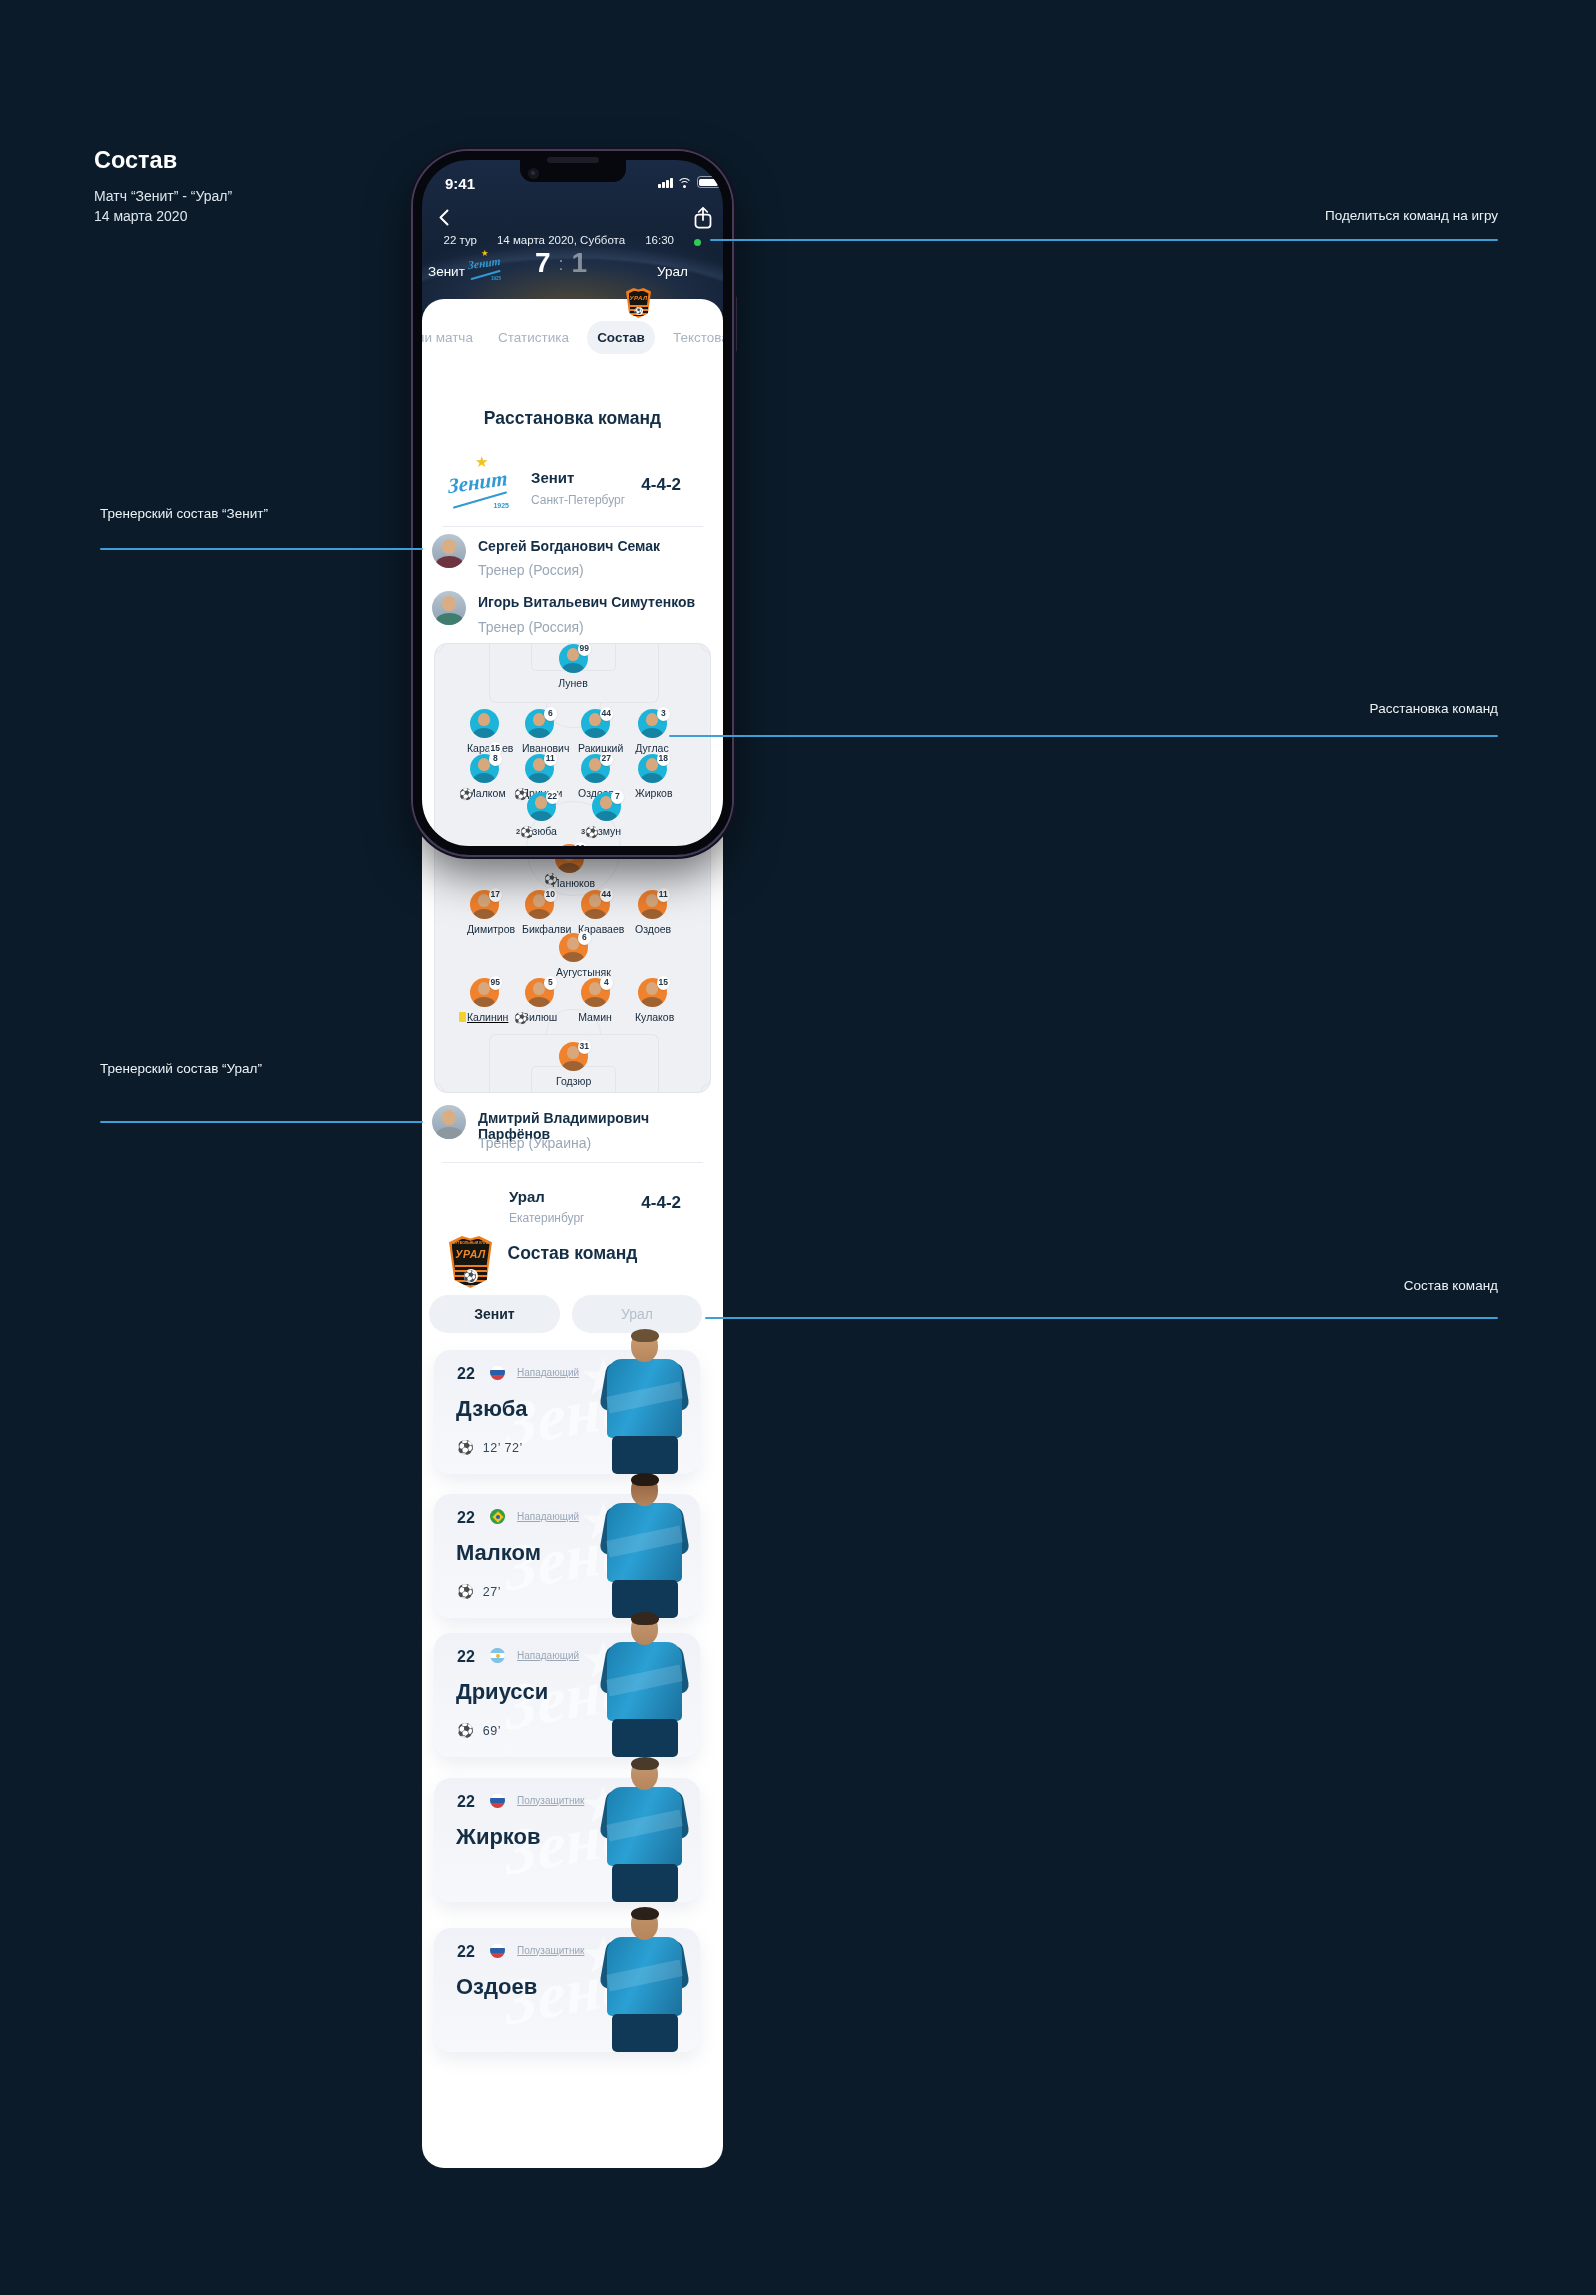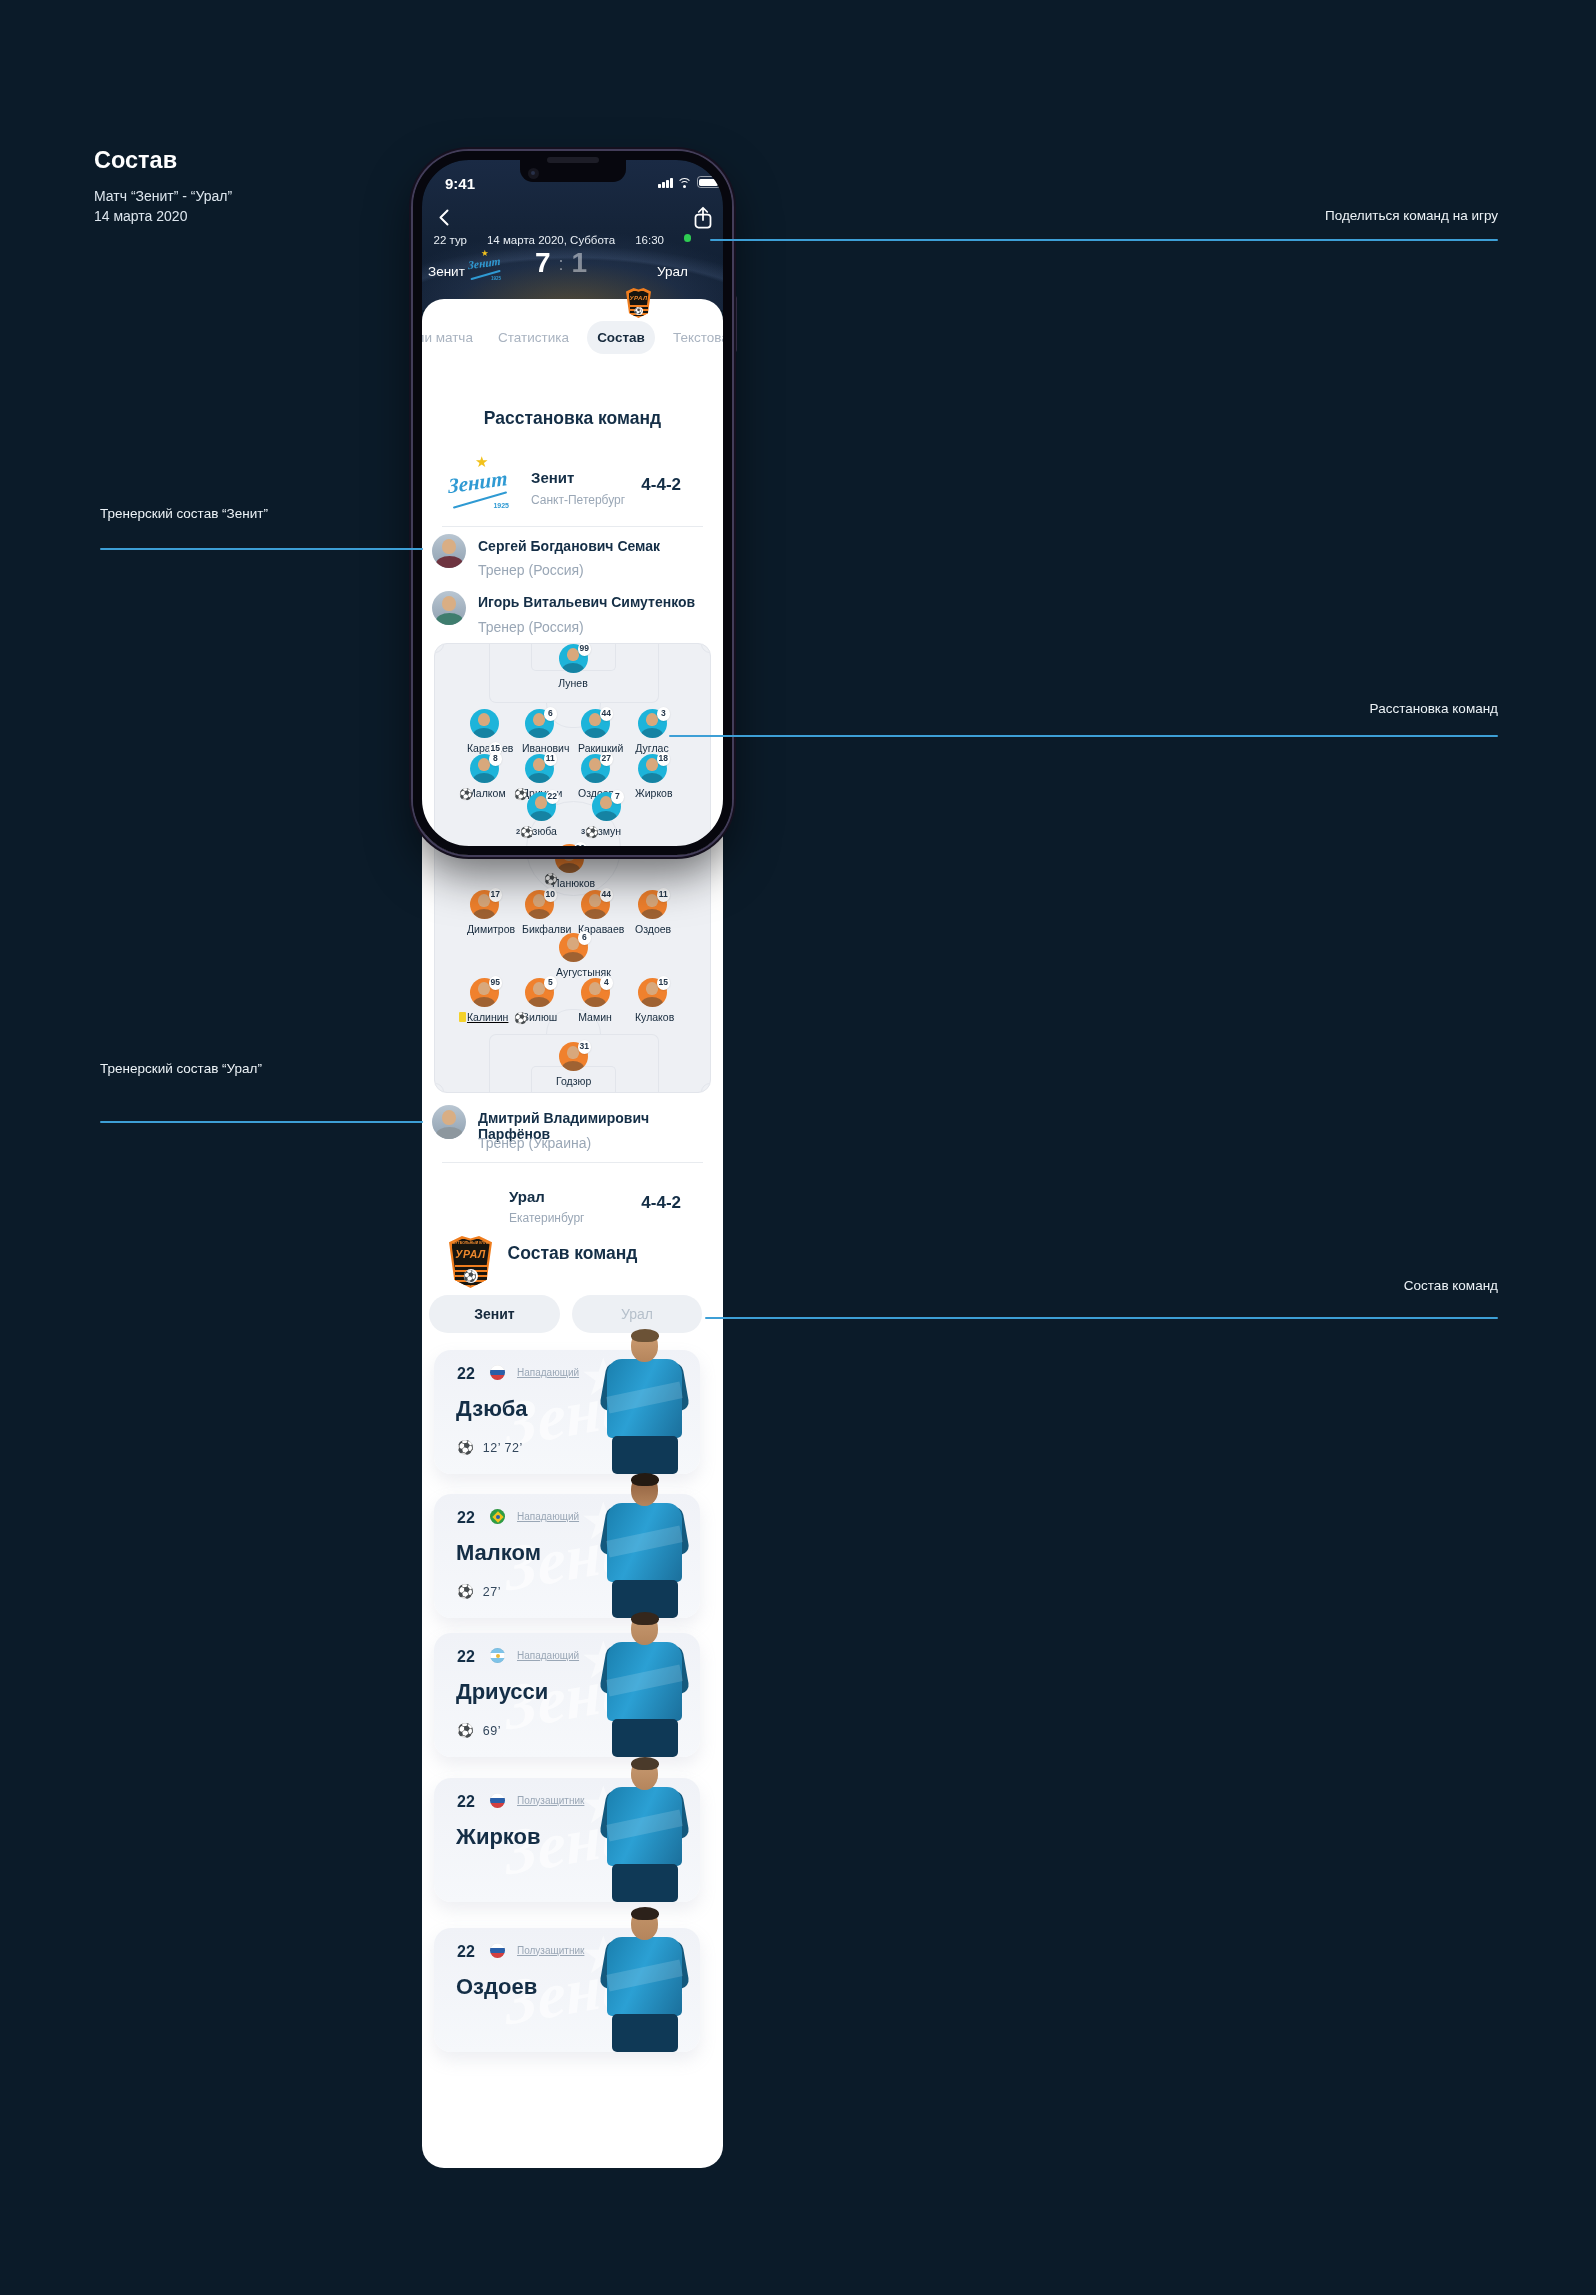--- a/index.html
+++ b/index.html
@@ -42,21 +42,21 @@
   .wifi i{position:absolute;border:1.5px solid transparent;border-top-color:#fff;border-radius:50%;}
   .wifi .w1{left:-0.5px;top:1.5px;width:13px;height:13px;}
   .wifi .w2{left:2.5px;top:4.5px;width:7px;height:7px;}
   .wifi .dot{position:absolute;left:6px;top:8.5px;width:3px;height:3px;background:#fff;border-radius:50%;border:none;}
   .batt{position:relative;width:24px;height:12px;border:1.2px solid rgba(255,255,255,.55);border-radius:3.5px;box-sizing:border-box;}
   .batt::before{content:"";position:absolute;left:1.5px;top:1.5px;right:1.5px;bottom:1.5px;background:#fff;border-radius:1.7px;}
   .batt::after{content:"";position:absolute;right:-3.5px;top:3px;width:2px;height:4.5px;background:rgba(255,255,255,.55);border-radius:0 1.5px 1.5px 0;}
   .navicon{position:absolute;z-index:20;}
 
   
-  .match-info{left:412px;top:234px;width:301px;z-index:20;display:flex;justify-content:center;align-items:flex-start;gap:20px;color:#e9eff5;font-size:11.5px;}
+  .match-info{left:422px;top:234px;width:301px;z-index:20;display:flex;justify-content:center;align-items:flex-end;gap:20px;color:#e9eff5;font-size:11.5px;}
   .live-dot{width:7.5px;height:7.5px;border-radius:50%;background:#2ecc52;}
   .team-label{position:absolute;z-index:20;font-size:13.5px;color:#fff;}
   .score{left:510px;top:247px;width:102px;z-index:20;display:flex;justify-content:center;align-items:center;gap:8px;}
   .score .s-home{font-size:28px;font-weight:bold;color:#fff;}
   .score .s-sep{font-size:18px;color:rgba(255,255,255,.45);padding-top:2px;}
   .score .s-away{font-size:28px;font-weight:bold;color:rgba(255,255,255,.45);}
 
   
   .zlogo{position:relative;}
   .zlogo .zl-star{position:absolute;color:#f2c21d;}

